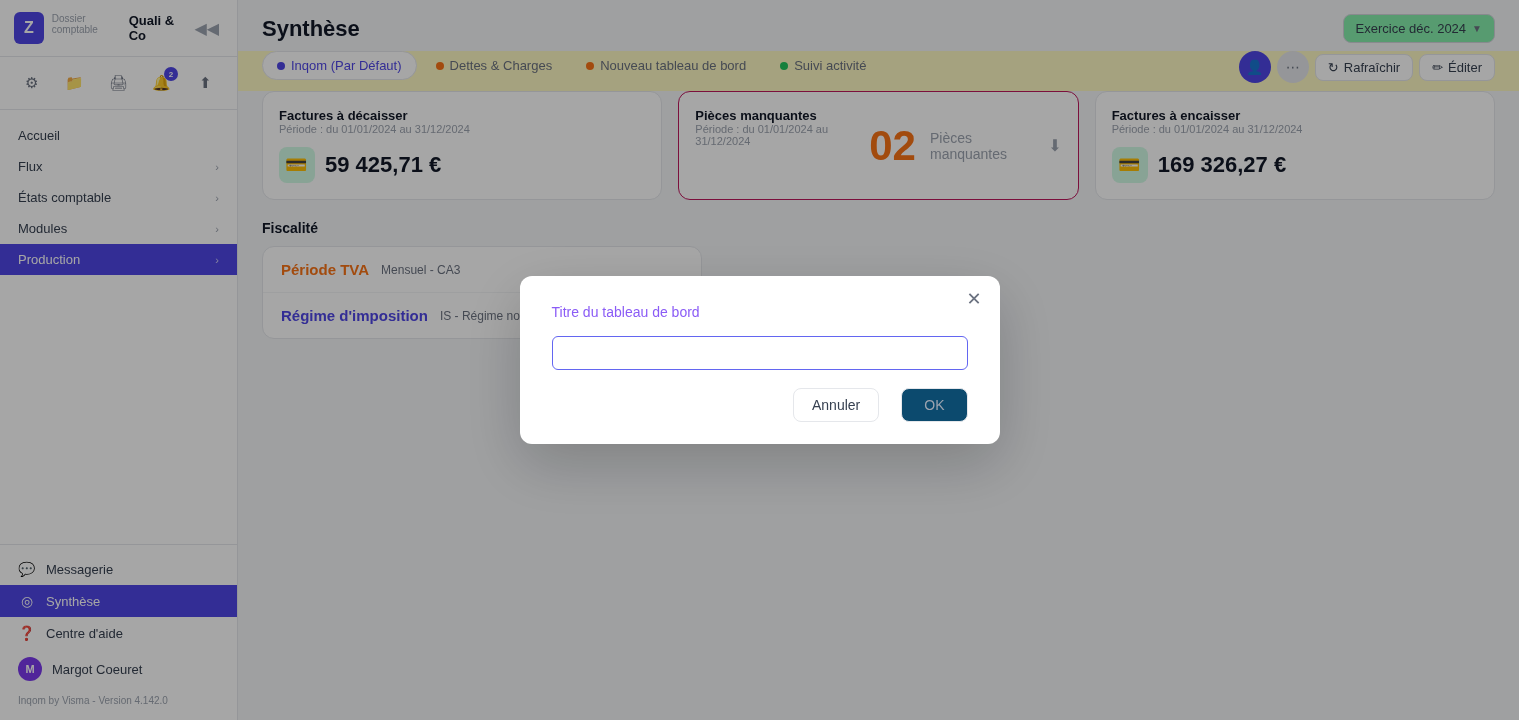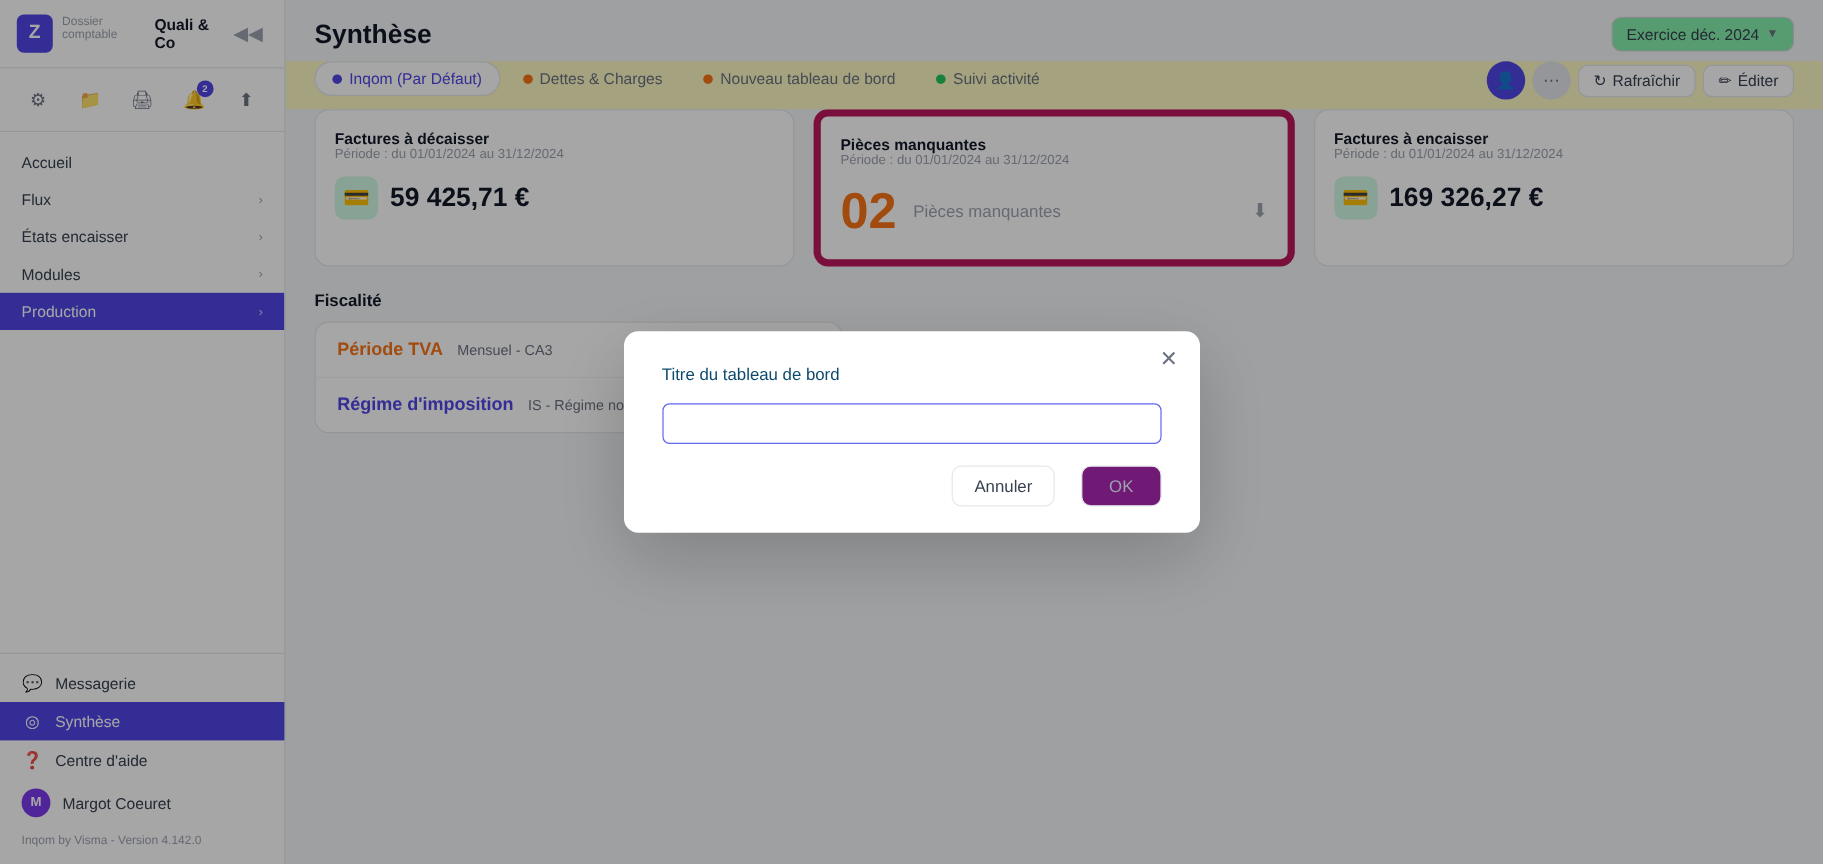--- a/index.html
+++ b/index.html
@@ -315,23 +315,23 @@
       font-size: 22px;
       font-weight: 700;
       color: #111827;
     }
 
     
     .pieces-card {
       background: #fff;
       border-radius: 12px;
       padding: 16px;
-      border: 6px solid #be185d;
-      display: flex;
-      flex-direction: column;
+      border: 1px solid #be185d;
+      display: flex;
+      flex-direction: row;
     }
     .pieces-value-row {
       display: flex;
       align-items: center;
       gap: 14px;
     }
     .pieces-number {
       font-size: 42px;
       font-weight: 700;
       color: #f97316;
@@ -406,21 +406,21 @@
       cursor: pointer;
       font-size: 18px;
       color: #6b7280;
       background: none;
       border: none;
       line-height: 1;
     }
     .modal-title {
       font-size: 14px;
       font-weight: 500;
-      color: #0c4a6e;
+      color: #8b5cf6;
       margin-bottom: 16px;
     }
     .modal-input {
       width: 100%;
       padding: 8px 12px;
       border: 1.5px solid #6366f1;
       border-radius: 6px;
       font-size: 14px;
       outline: none;
       color: #374151;
@@ -437,21 +437,21 @@
       border-radius: 8px;
       background: #fff;
       color: #374151;
       font-size: 14px;
       cursor: pointer;
     }
     .btn-ok {
       padding: 8px 22px;
       border: 1px solid #e5e7eb;
       border-radius: 8px;
-      background: #701a75;
+      background: #0c4a6e;
       color: #9ca3af;
       font-size: 14px;
       cursor: pointer;
     }
   </style>
 </head>
 <body>
 
 <div class="sidebar">
   <div class="sidebar-header">
@@ -478,21 +478,21 @@
 
   <nav class="sidebar-nav">
     <div class="nav-item">
       <span class="nav-item-label">Accueil</span>
     </div>
     <div class="nav-item">
       <span class="nav-item-label">Flux</span>
       <span class="nav-chevron">›</span>
     </div>
     <div class="nav-item">
-      <span class="nav-item-label">États encaisser</span>
+      <span class="nav-item-label">États comptable</span>
       <span class="nav-chevron">›</span>
     </div>
     <div class="nav-item">
       <span class="nav-item-label">Modules</span>
       <span class="nav-chevron">›</span>
     </div>
     <div class="nav-item active">
       <span class="nav-item-label">Production</span>
       <span class="nav-chevron">›</span>
     </div>

